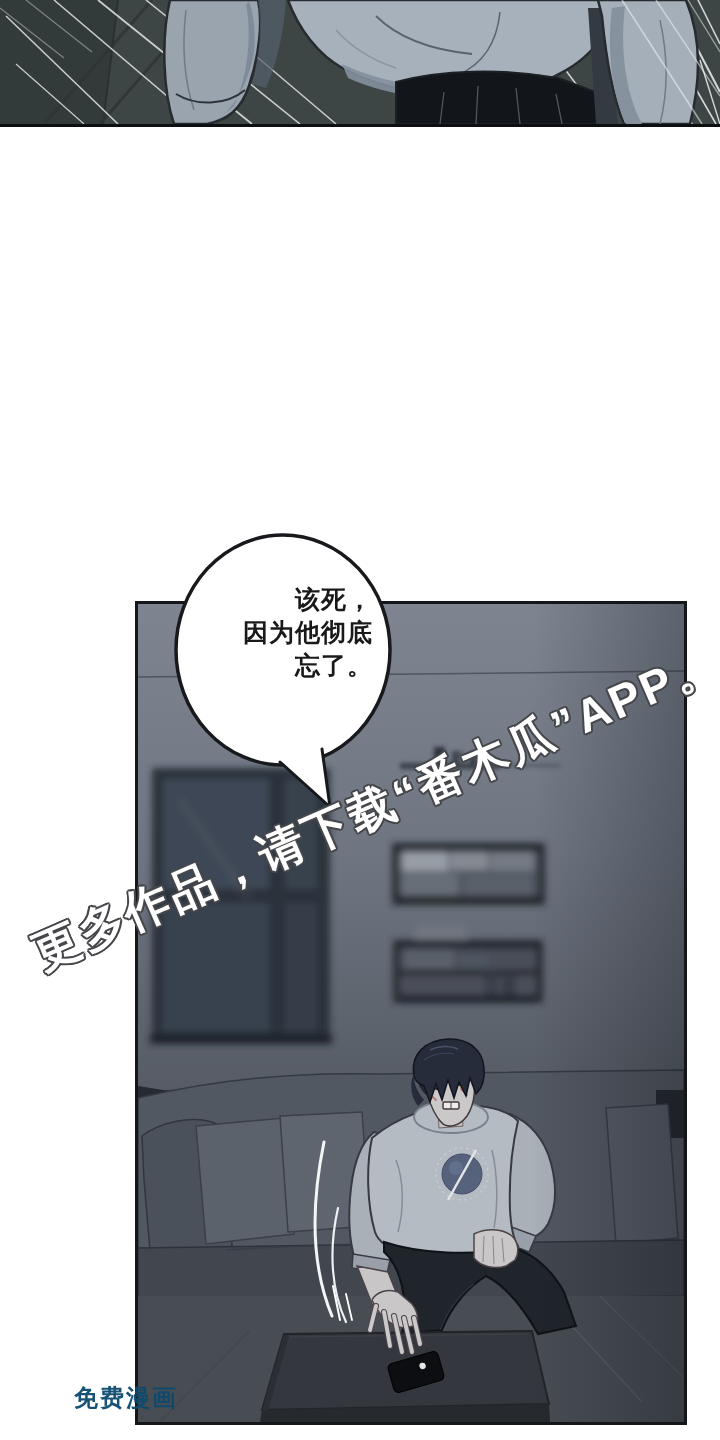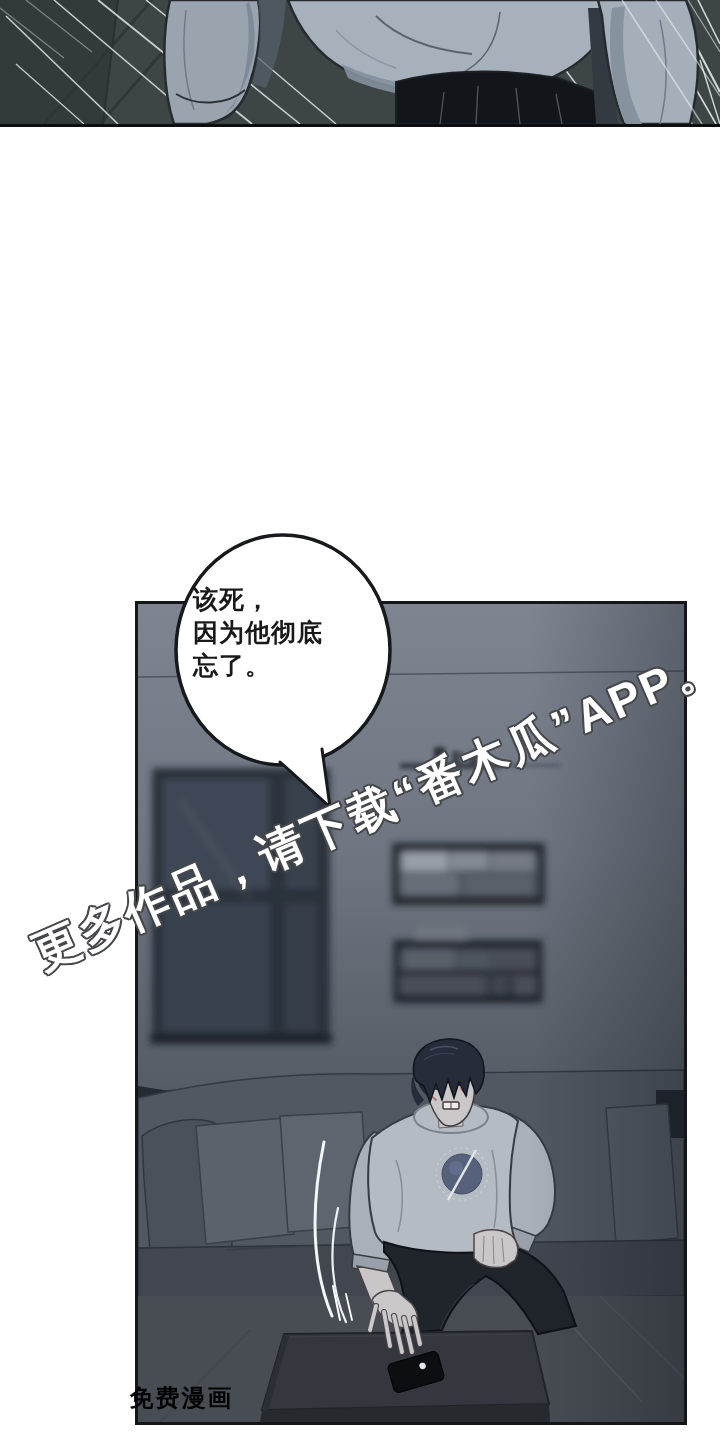--- a/index.html
+++ b/index.html
@@ -5,29 +5,29 @@
   html,body{margin:0;padding:0;background:#ffffff;}
   .page{position:relative;width:720px;height:1440px;background:#fff;overflow:hidden;
         font-family:"Liberation Sans", sans-serif;}
   .panel{position:absolute;}
   .panel-top{left:0;top:0;width:720px;height:127px;border-bottom:3px solid #0d0e10;box-sizing:border-box;}
   .panel-top svg{display:block;width:720px;height:124px;}
   .panel-room{left:135px;top:601px;width:552px;height:824px;border:3px solid #15161a;box-sizing:border-box;background:#6f7682;}
   .panel-room svg{display:block;width:546px;height:818px;}
   .bubble-svg{position:absolute;left:165px;top:525px;width:230px;height:292px;z-index:10;}
   .bubble-text{position:absolute;left:193px;top:583px;width:180px;z-index:11;
-        font-size:25px;line-height:33px;font-weight:700;color:#191919;text-align:left;letter-spacing:1px;}
+        font-size:25px;line-height:33px;font-weight:700;color:#191919;text-align:right;letter-spacing:1px;}
   .wm-app{position:absolute;left:36px;top:925px;z-index:30;white-space:nowrap;
         transform:rotate(-23.5deg);transform-origin:0 50%;
         font-size:46px;font-weight:700;letter-spacing:3px;color:#ffffff;
         text-shadow:-2px 0 0 #45474b, 2px 0 0 #45474b, 0 -2px 0 #45474b, 0 2px 0 #45474b,
                     -1.5px -1.5px 0 #45474b, 1.5px -1.5px 0 #45474b,
                     -1.5px 1.5px 0 #45474b, 1.5px 1.5px 0 #45474b;}
-  .wm-site{position:absolute;left:74px;top:1385px;width:215px;z-index:40;text-align:center;
-        color:#000000;font-weight:700;opacity:.95;}
+  .wm-site{position:absolute;left:74px;top:1385px;width:215px;z-index:40;
+        color:#0c4a6e;font-weight:700;opacity:.95;}
   .wm-site-name{font-size:24px;line-height:26px;letter-spacing:2px;}
   .wm-site-url{font-size:27px;line-height:28px;letter-spacing:.5px;}
 </style>
 </head>
 <body>
 
 <div class="page">
 
   <section class="panel panel-top">
     <svg viewBox="0 0 720 124">

